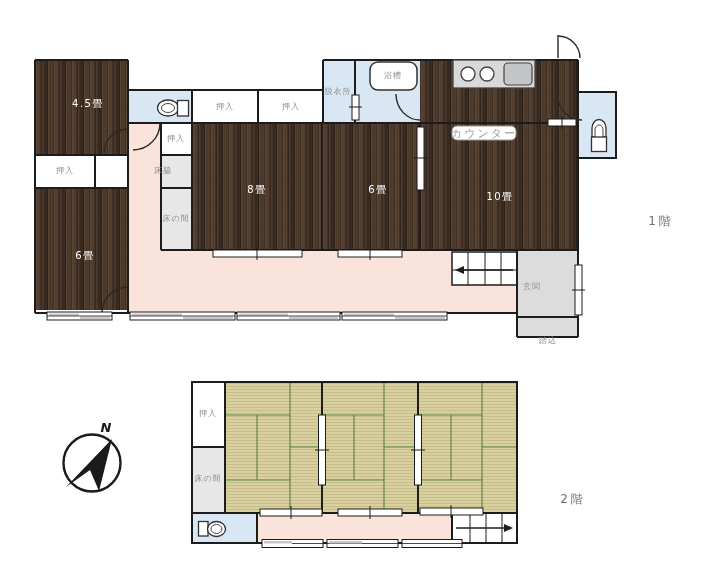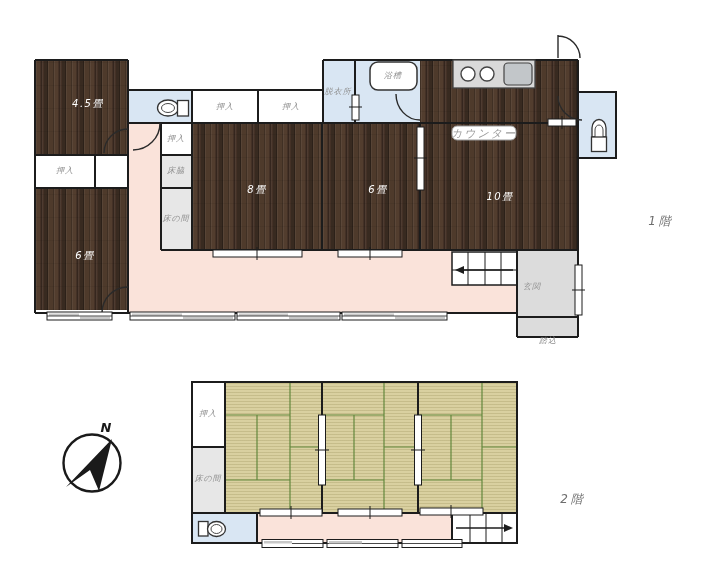--- a/index.html
+++ b/index.html
@@ -13,21 +13,21 @@
       repeating-linear-gradient(90deg, #523d2e 0 5px, #443126 5px 9px, #382a20 9px 13px, #4e3a2b 13px 18px);}
   .tatami{background-color:#d9d0a0;
     background-image:repeating-linear-gradient(0deg, rgba(110,100,40,.18) 0 1px, transparent 1px 3px);}
   .pink{background:#fae3da;}
   .blue{background:#d9e6f3;}
   .gray{background:#dcdcdc;}
   .lightgray{background:#e7e7e7;}
   .whitebg{background:#ffffff;}
   svg.overlay{position:absolute;left:0;top:0;pointer-events:none;}
   .lbl{position:absolute;transform:translate(-50%,-50%);white-space:nowrap;
-       color:#8f8f8f;font-size:8px;letter-spacing:1px;line-height:1;font-style:italic;}
+       color:#8f8f8f;font-size:8px;letter-spacing:1px;line-height:1;}
   .lbl-room{color:#ffffff;font-size:10px;letter-spacing:1.5px;padding-left:12px;}
   .lbl-floor{color:#6e6e6e;font-size:12px;letter-spacing:3px;}
   .lbl-counter{color:#9a9a9a;font-size:11px;letter-spacing:2px;}
   .lbl-n{color:#1a1a1a;font-size:13px;font-style:italic;font-weight:bold;letter-spacing:0;}
 </style>
 </head>
 <body>
 
 <div class="canvas">
 
@@ -203,21 +203,21 @@
   <div class="lbl lbl-room" style="left:82px;top:104px">4.5畳</div>
   <div class="lbl lbl-room" style="left:79px;top:256px">6畳</div>
   <div class="lbl lbl-room" style="left:251px;top:190px">8畳</div>
   <div class="lbl lbl-room" style="left:372px;top:190px">6畳</div>
   <div class="lbl lbl-room" style="left:494px;top:197px">10畳</div>
 
   <div class="lbl" style="left:65px;top:171px">押入</div>
   <div class="lbl" style="left:225px;top:107px">押入</div>
   <div class="lbl" style="left:291px;top:107px">押入</div>
   <div class="lbl" style="left:176px;top:139px">押入</div>
-  <div class="lbl" style="left:176px;top:171px">床脇</div>
+  <div class="lbl" style="left:163px;top:171px">床脇</div>
   <div class="lbl" style="left:176px;top:219px">床の間</div>
   <div class="lbl" style="left:338px;top:92px">脱衣所</div>
   <div class="lbl" style="left:393px;top:76px">浴槽</div>
   <div class="lbl lbl-counter" style="left:484px;top:133px">カウンター</div>
   <div class="lbl" style="left:532px;top:287px">玄関</div>
   <div class="lbl" style="left:548px;top:341px">踏込</div>
 
   <div class="lbl" style="left:208px;top:414px">押入</div>
   <div class="lbl" style="left:208px;top:479px">床の間</div>
 

